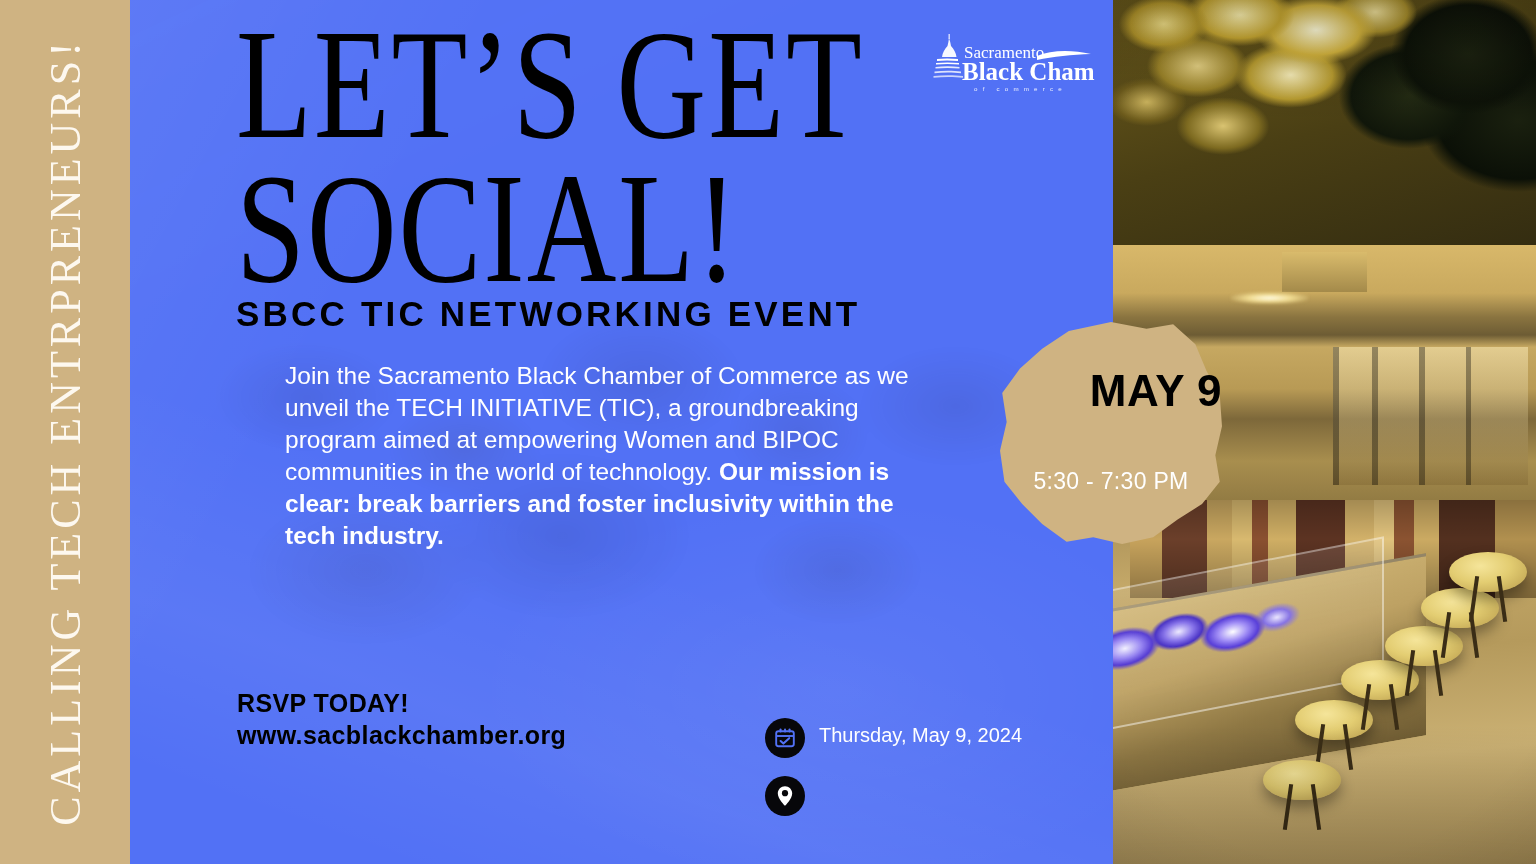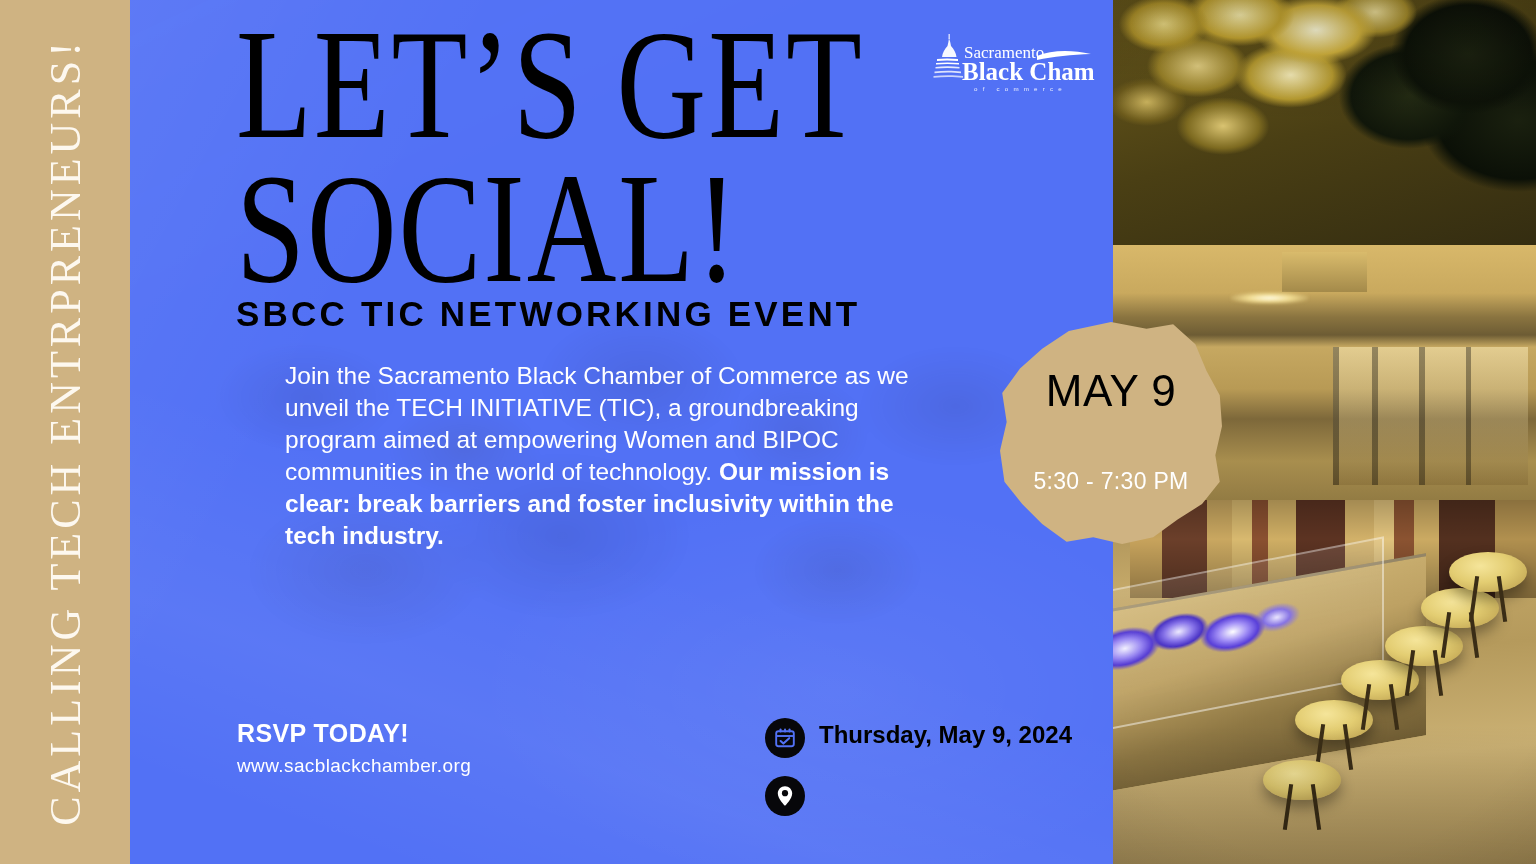--- a/index.html
+++ b/index.html
@@ -116,25 +116,24 @@
     font-weight: 400;
     margin-bottom: 24px;
     margin-left: 48px;
   }
   .para b { font-weight: 700; }
 
   
   .rsvp {
     position: absolute;
     left: 107px; top: 688px;
-    color: #ffffff;
-    margin-top: 30px;
+    color: #000000;
   }
   .rsvp-line1 { font-size: 25px; font-weight: 700; letter-spacing: .4px; line-height: 31px; }
-  .rsvp-line2 { font-size: 19px; font-weight: 400; letter-spacing: .4px; line-height: 33px; }
+  .rsvp-line2 { font-size: 25px; font-weight: 700; letter-spacing: .4px; line-height: 33px; }
 
   
   .details {
     position: absolute;
     left: 635px; top: 718px;
   }
   .detail-row {
     display: flex;
     align-items: flex-start;
     margin-bottom: 18px;
@@ -142,25 +141,25 @@
   .detail-icon {
     width: 40px; height: 40px;
     border-radius: 50%;
     background: #07070a;
     flex: 0 0 40px;
     display: flex; align-items: center; justify-content: center;
     margin-right: 14px;
   }
   .detail-icon svg { display: block; }
   .detail-text {
-    color: #000000;
-    font-size: 24px;
+    color: #ffffff;
+    font-size: 20px;
     line-height: 26px;
     padding-top: 4px;
-    font-weight: 700;
+    font-weight: 400;
   }
 
   
   .date-badge {
     position: absolute;
     left: 1000px; top: 322px;
     width: 222px; height: 222px;
     z-index: 6;
   }
   .date-badge .blob {
@@ -168,24 +167,24 @@
     background: #cfb382;
     clip-path: polygon(
       50% 0%, 66% 3%, 78% 1%, 88% 10%, 93% 22%, 99% 33%,
       100% 47%, 97% 60%, 99% 72%, 91% 82%, 80% 89%, 69% 97%,
       55% 100%, 42% 97%, 30% 99%, 19% 91%, 10% 82%, 2% 72%,
       0% 58%, 3% 45%, 1% 32%, 9% 21%, 19% 12%, 31% 4%
     );
   }
   .date-badge .d-main {
     position: absolute; left: 0; right: 0; top: 44px;
-    text-align: center;
+    text-align: right;
     color: #000000;
     font-size: 44px;
-    font-weight: 400;
+    font-weight: 700;
     line-height: 50px;
     letter-spacing: .5px;
   }
   .date-badge .d-time {
     position: absolute; left: 0; right: 0; top: 146px;
     text-align: center;
     color: #ffffff;
     font-size: 23px;
     font-weight: 400;
     letter-spacing: .3px;

